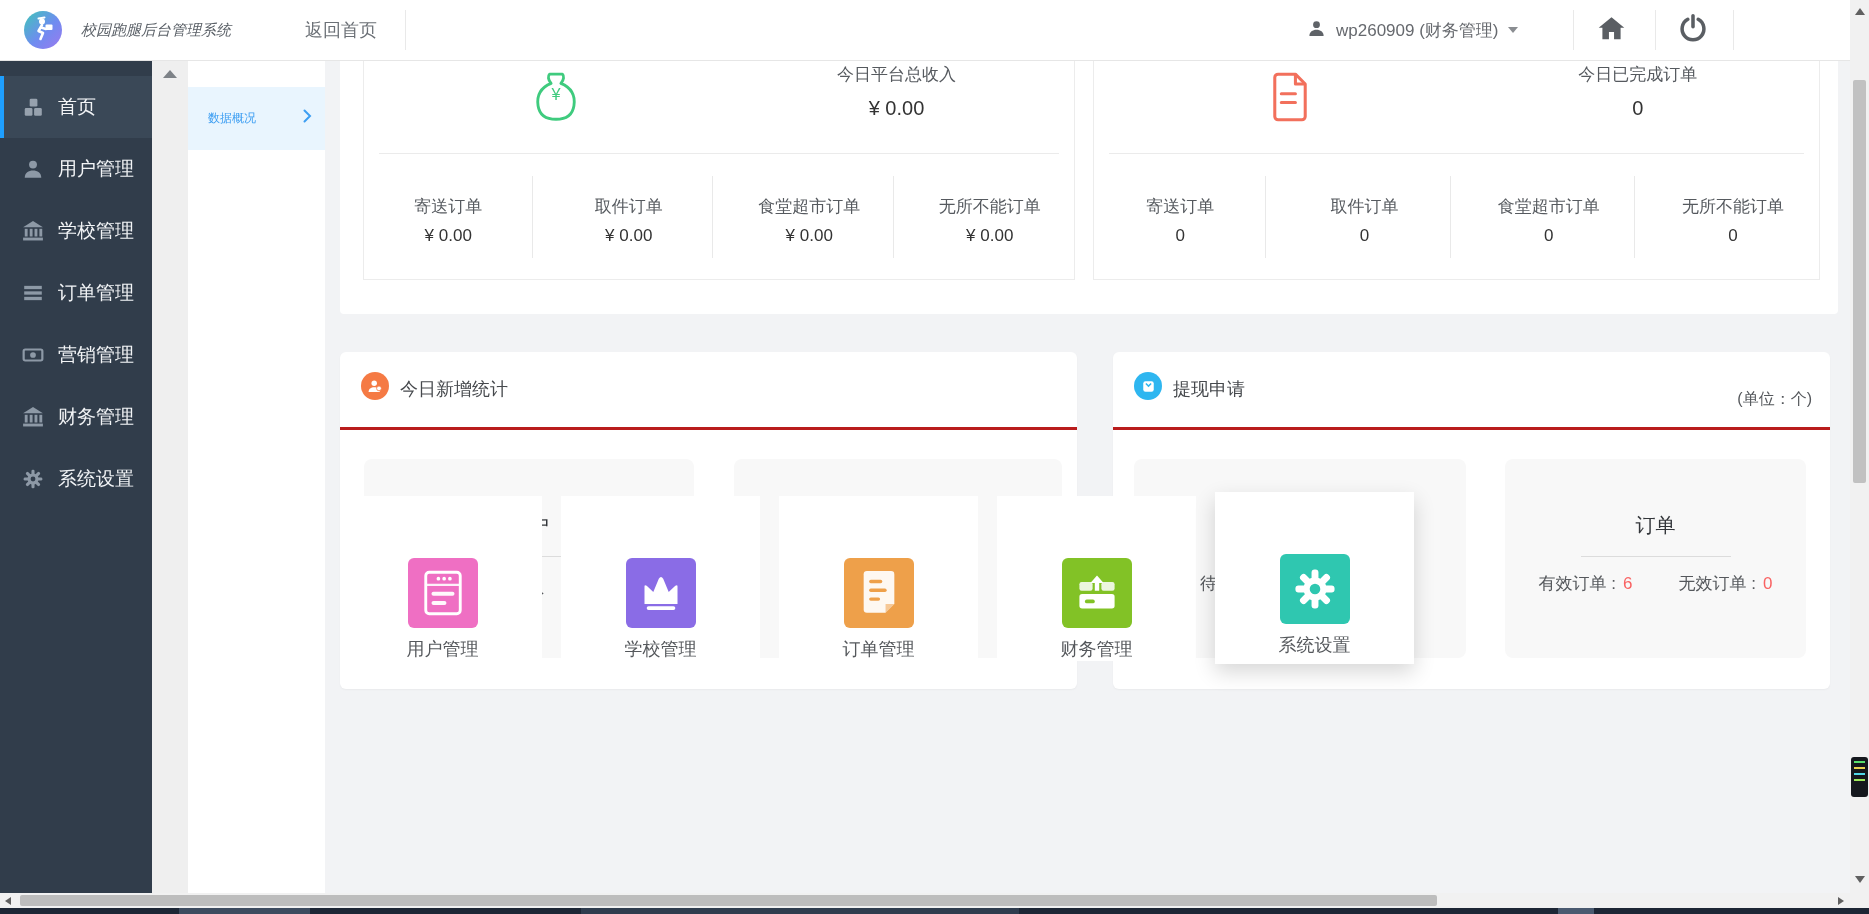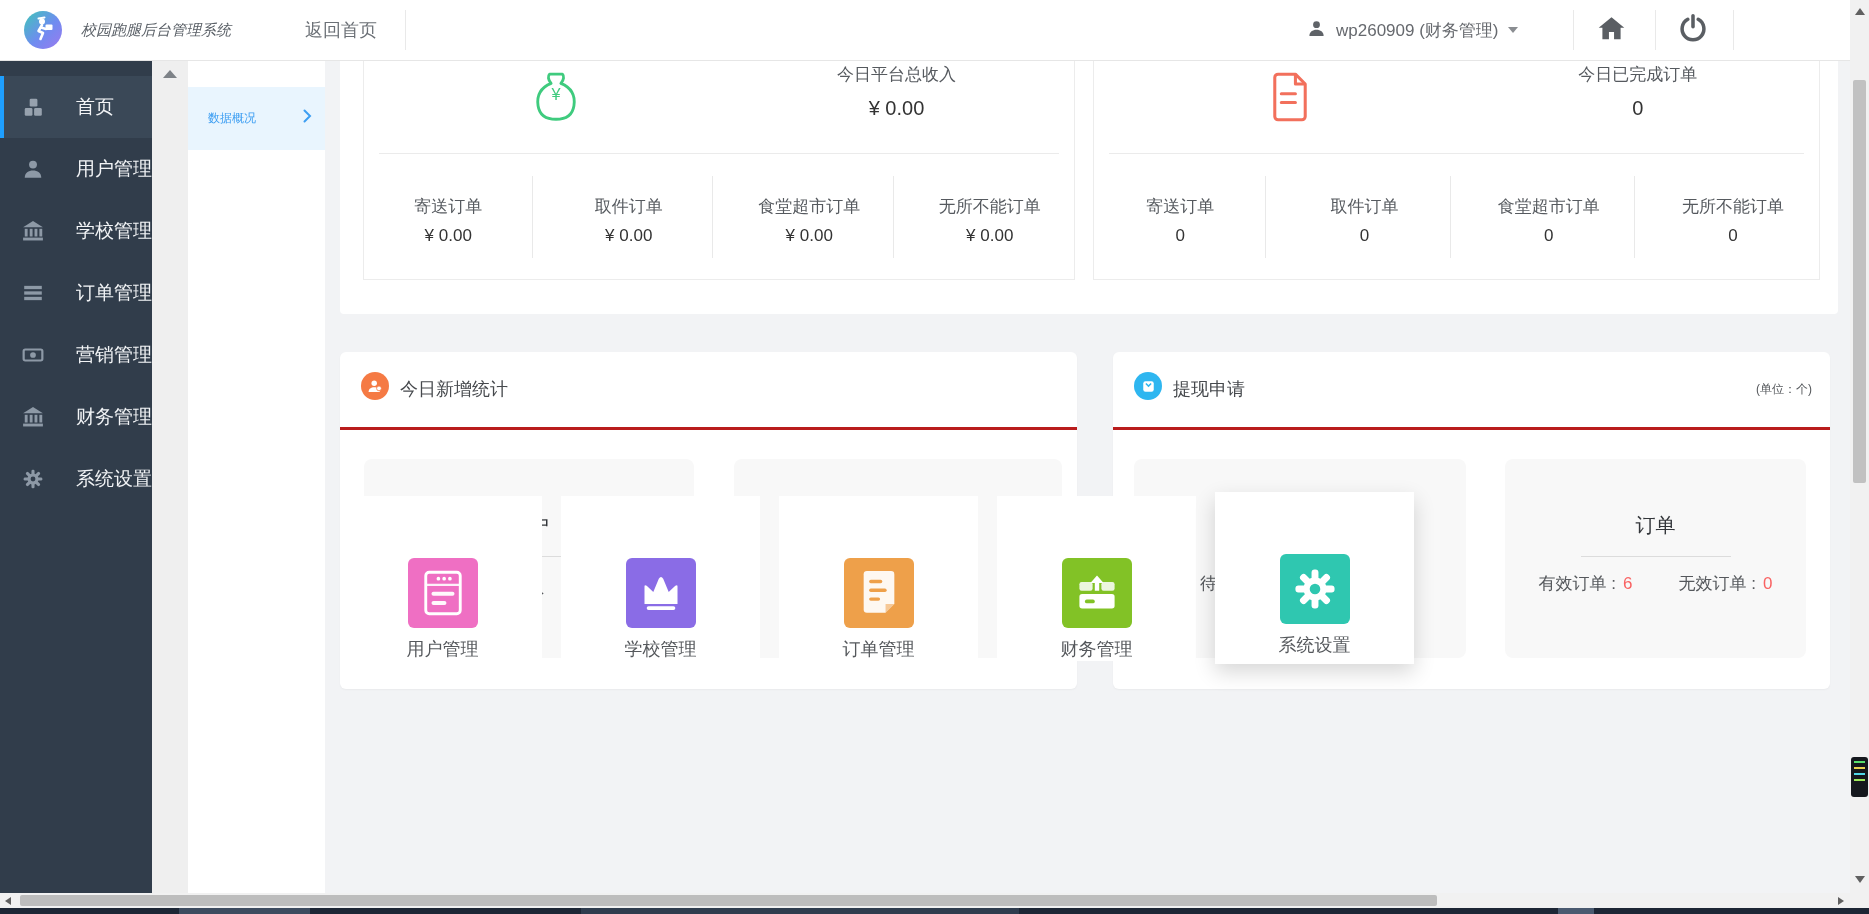--- a/index.html
+++ b/index.html
@@ -15,21 +15,21 @@
   .hdiv{position:absolute;top:10px;height:40px;width:1px;background:#e9e9e9;}
   .hdr-user{position:absolute;left:1307px;top:0;height:60px;display:flex;align-items:center;cursor:pointer;}
   .hdr-user .uname{font-size:17px;color:#66696e;margin-left:10px;}
   .caret{width:0;height:0;border-left:5px solid transparent;border-right:5px solid transparent;border-top:6px solid #8a8d91;margin-left:9px;}
   .hdr-ico{position:absolute;top:0;height:60px;display:flex;align-items:center;justify-content:center;width:50px;cursor:pointer;}
 
   
   .sidebar{position:absolute;left:0;top:60px;width:152px;height:833px;background:#313d4b;z-index:10;}
   .side-item{position:relative;height:62px;display:flex;align-items:center;cursor:pointer;}
   .side-item .s-ico{width:22px;height:22px;margin-left:22px;display:flex;align-items:center;color:#8d99a6;}
-  .side-item .s-label{margin-left:32px;font-size:19px;color:#f2f4f6;}
+  .side-item .s-label{margin-left:14px;font-size:19px;color:#f2f4f6;}
   .side-item.active{background:#3a4857;box-shadow:inset 4px 0 0 #1e9fff;}
   .side-pad{height:16px;}
 
   
   .gutter{position:absolute;left:152px;top:60px;width:36px;height:833px;background:#efefef;z-index:9;}
   .gutter .up{position:absolute;left:11px;top:10px;width:0;height:0;border-left:7px solid transparent;border-right:7px solid transparent;border-bottom:8px solid #7d8287;}
 
   
   .submenu{position:absolute;left:188px;top:60px;width:137px;height:833px;background:#ffffff;z-index:9;}
   .submenu-item{position:absolute;left:0;top:27px;width:137px;height:63px;background:#e9f5fe;display:flex;align-items:center;cursor:pointer;}
@@ -54,21 +54,21 @@
   .stat-col:not(:last-child)::after{content:'';position:absolute;right:0;top:22px;bottom:22px;width:1px;background:#e9e9e9;}
   .stat-col .lb{font-size:17px;color:#565a5f;}
   .stat-col .vl{margin-top:8px;font-size:17px;color:#333;}
 
   .panel-card{position:absolute;background:#fff;border-radius:6px;box-shadow:0 1px 2px rgba(0,0,0,0.04);}
   .pc-left{left:15px;top:292px;width:737px;height:337px;}
   .pc-right{left:788px;top:292px;width:717px;height:337px;}
   .pc-head{position:relative;height:75px;border-bottom:3px solid #b91c1c;}
   .pc-head .circ{position:absolute;left:21px;top:20px;width:28px;height:28px;border-radius:50%;display:flex;align-items:center;justify-content:center;}
   .pc-head .ttl{position:absolute;left:60px;top:0;line-height:75px;font-size:18px;color:#46494d;}
-  .pc-head .unit{position:absolute;right:18px;top:0;line-height:75px;font-size:12px;color:#55585c;}
+  .pc-head .unit{position:absolute;right:18px;top:9px;line-height:75px;font-size:16px;color:#55585c;}
   .mini-box{position:absolute;top:107px;height:199px;background:#f8f8f8;border-radius:8px;text-align:center;}
   .mini-box .bt{margin-top:53px;font-size:20px;color:#33363a;}
   .mini-box .bdiv{width:150px;margin:17px auto 0;border-top:1px solid #dcdcdc;}
   .mini-box .bval{margin-top:15px;font-size:20px;}
   .mini-box .bval .num{color:#f96262;}
   .mini-box .bval .unit{color:#55585c;}
   .pair-row{margin-top:15px;display:flex;justify-content:center;gap:46px;font-size:17px;}
   .pair-row .plb{color:#55585c;}
   .pair-row .pvl{color:#f96262;margin-left:7px;}
 

